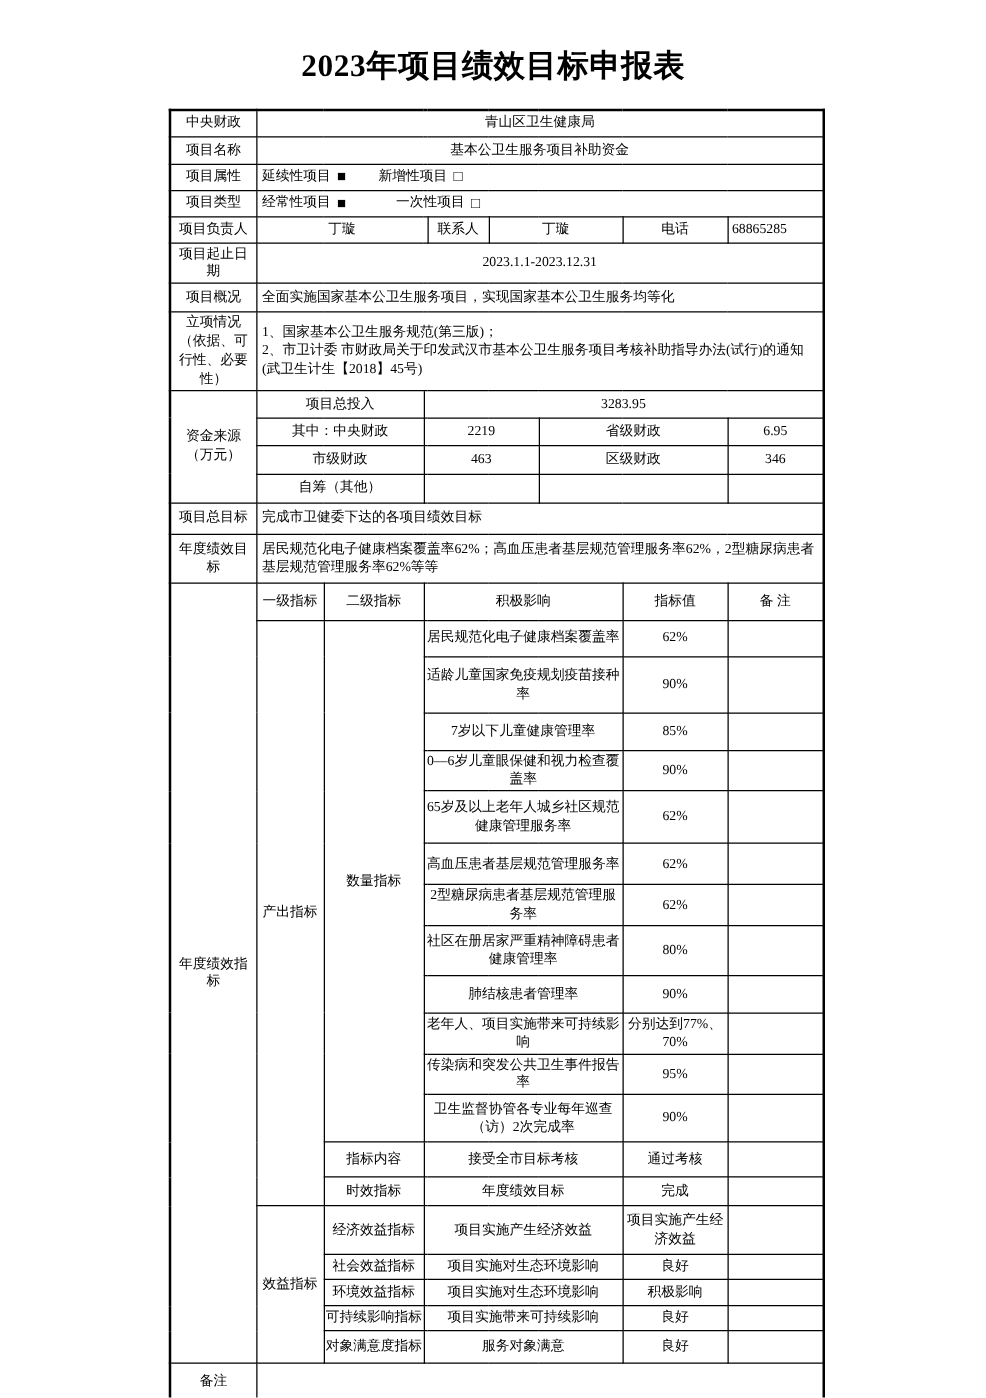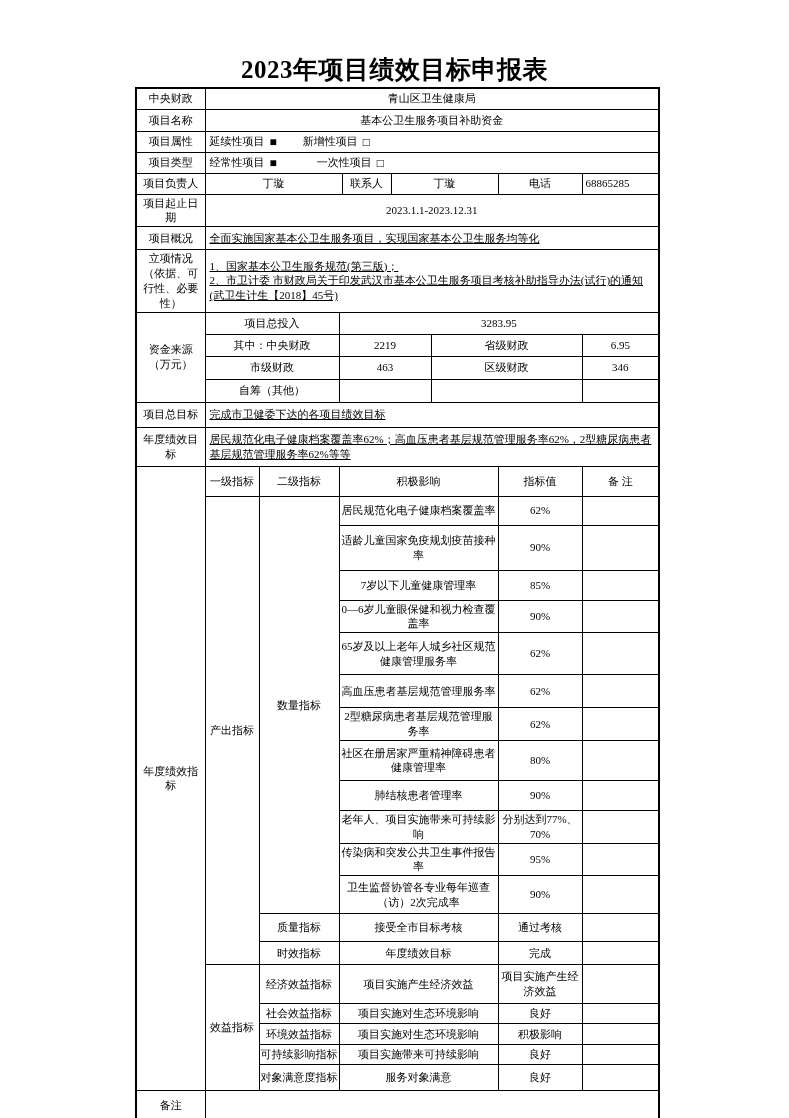--- a/index.html
+++ b/index.html
@@ -4,36 +4,36 @@
 <style>
   * { margin:0; padding:0; box-sizing:border-box; }
   html,body { background:#ffffff; }
   body {
     width:789px; height:1118px; position:relative;
     font-family:"Liberation Serif","DejaVu Serif",serif;
     color:#000;
   }
   .page { position:absolute; inset:0; background:#fff; }
   .title {
-    position:absolute; top:53px; left:0; width:100%;
+    position:absolute; top:36px; left:0; width:100%;
     text-align:center; font-size:25px; font-weight:bold; letter-spacing:0.5px;
   }
   table.form {
     position:absolute; top:87px; left:135px; width:523px;
     border-collapse:collapse; table-layout:fixed;
     border:2px solid #000;
   }
   td {
     border:1px solid #000;
     font-size:11px; line-height:1.35;
     text-align:center; vertical-align:middle;
     padding:1px 2px; overflow:hidden;
     word-break:break-word;
   }
-  td.tl { text-align:left; padding-left:4px; padding-right:4px;text-decoration:underline; }
+  td.tl { text-align:left; padding-left:4px; padding-right:4px; }
   td.l2 { padding:1px 0; }
   td.phone { text-align:left; padding-left:3px;font-family:Liberation Serif, serif; }
   .opts span { display:inline-block; vertical-align:middle; }
   .box { margin-left:5px; font-size:12px; }
   .gap1 { width:26px; }
   .gap2 { width:40px; }
   .apline { text-align:left; }
 </style>
 </head>
 <body>
@@ -206,21 +206,21 @@
       <td>95%</td>
       <td></td>
     </tr>
     <tr style="height:38px">
       <td colspan="4">卫生监督协管各专业每年巡查（访）2次完成率</td>
       <td>90%</td>
       <td></td>
     </tr>
 
     <tr style="height:28px">
-      <td class="l2">质量指标</td>
+      <td class="l2">指标内容</td>
       <td colspan="4">接受全市目标考核</td>
       <td>通过考核</td>
       <td></td>
     </tr>
 
     <tr style="height:23px">
       <td class="l2">时效指标</td>
       <td colspan="4">年度绩效目标</td>
       <td>完成</td>
       <td></td>

